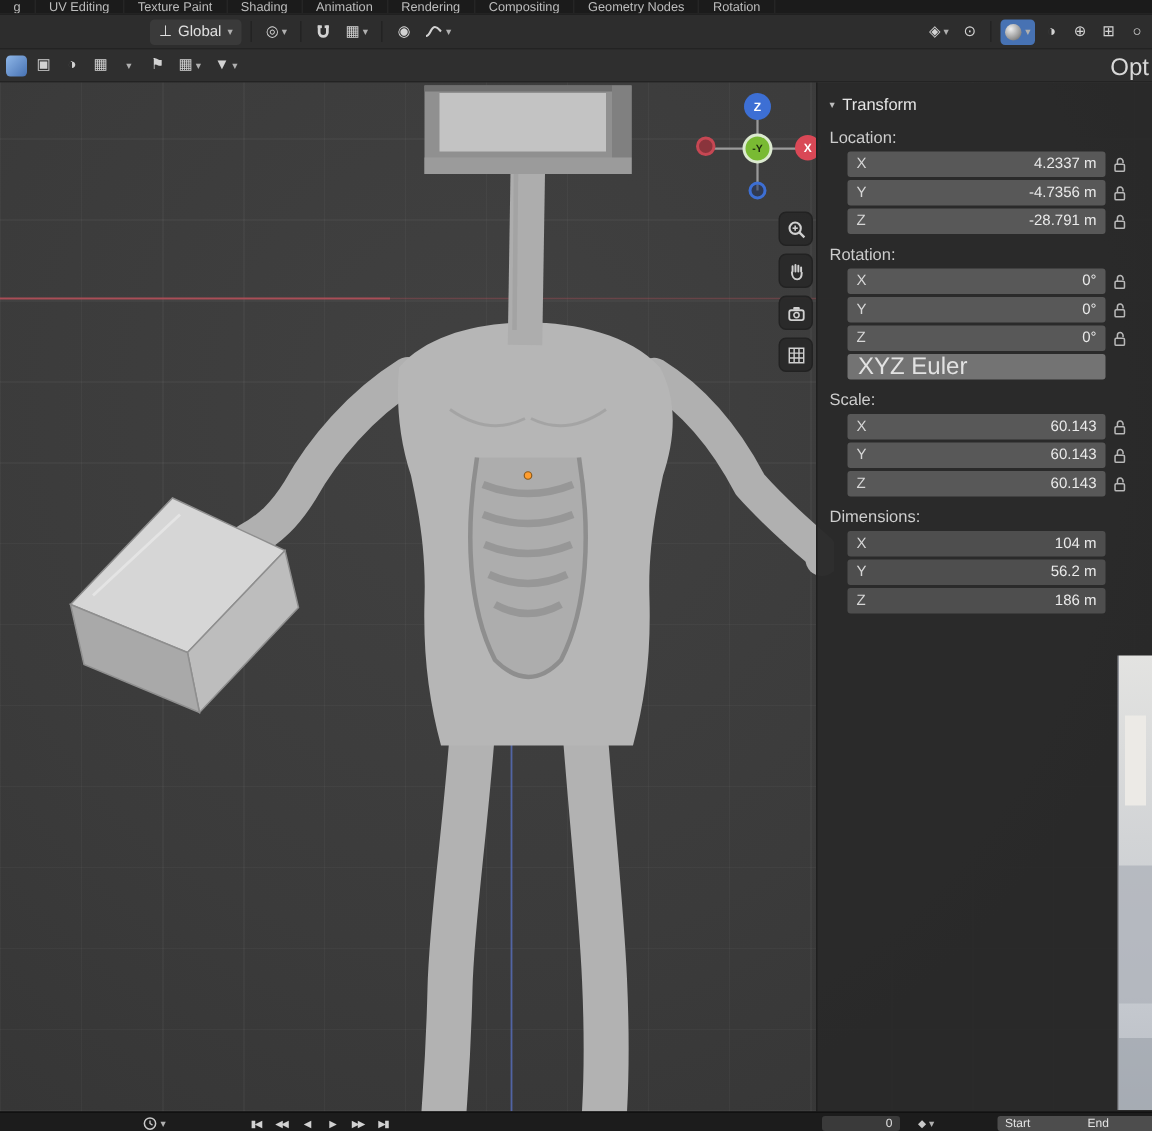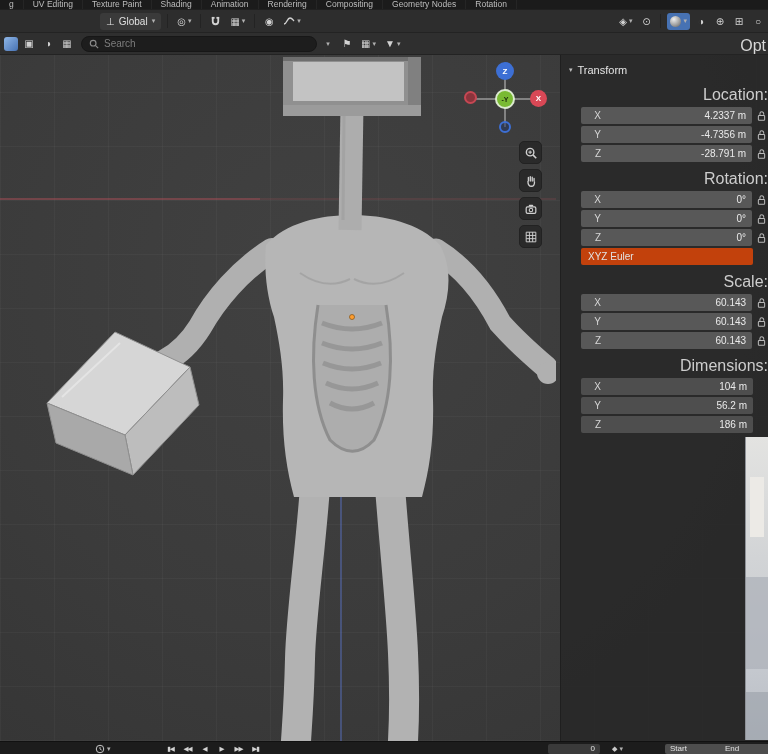--- a/index.html
+++ b/index.html
@@ -42,30 +42,30 @@
   .gz { position:absolute; border-radius:50%; display:flex; align-items:center; justify-content:center; font-weight:bold; color:#fff; }
   .gz-z   { left:41px; top:7px;    width:18px; height:18px; background:#3d6fd4; font-size:8px; }
   .gz-negz{ left:44px; top:66px;   width:12px; height:12px; background:rgba(38,56,100,0.55); border:2px solid #3d6fd4; }
   .gz-x   { left:75px; top:35px;   width:17px; height:17px; background:#d94856; font-size:8px; }
   .gz-negx{ left:9px;  top:36px;   width:13px; height:13px; background:#8a343c; border:2px solid #c64753; }
   .gz-y   { left:40px; top:34px;   width:20px; height:20px; background:#79ba33; border:2px solid #dcead0; font-size:7px; color:#1c2a0e; }
   
   .side-tools { position:absolute; left:519px; top:86px; display:flex; flex-direction:column; gap:5px; }
   .stool { width:23px; height:23px; border-radius:5px; background:rgba(40,40,40,0.92); border:1px solid #222; display:flex; align-items:center; justify-content:center; }
   
-  .npanel { position:absolute; right:0; top:55px; width:208px; height:686px; background:rgba(41,41,41,0.97); border-left:1px solid #1f1f1f; padding:7px 0 0 8px; overflow:hidden;text-align:right; }
+  .npanel { position:absolute; right:0; top:55px; width:224px; height:686px; background:rgba(41,41,41,0.97); border-left:1px solid #1f1f1f; padding:7px 0 0 8px; overflow:hidden; }
   .sec-head { display:flex; align-items:center; gap:5px; color:#e4e4e4; font-size:11px; height:16px; }
   .sec-head .chev { font-size:7px; color:#bdbdbd; }
-  .plabel { color:#cdcdcd; font-size:16px; margin:8px 0 3px 0; }
+  .plabel { color:#cdcdcd; font-size:11px; margin:8px 0 3px 0; }
   .prow { display:flex; align-items:center; gap:3px; margin:0 0 2px 12px; }
   .fld { width:172px; height:17px; background:#585858; border-radius:2px; display:flex; align-items:center; padding:0 6px; color:#eaeaea; font-size:10px; }
   .fld.dim { background:#4e4e4e; }
   .fld .ax { color:#d6d6d6; width:14px; }
   .fld .vl { margin-left:auto; }
-  .fld-wide { width:172px; height:17px; margin:2px 0 0 12px; background:#c2410c; border-radius:2px; display:flex; align-items:center; padding:0 7px; color:#e2e2e2; font-size:10px; }
+  .fld-wide { width:172px; height:17px; margin:2px 0 0 12px; background:#737373; border-radius:2px; display:flex; align-items:center; padding:0 7px; color:#e2e2e2; font-size:16px; }
   .lockbtn { width:13px; height:13px; display:flex; align-items:center; justify-content:center; }
   .props-head { margin-top:14px; padding-top:8px; border-top:1px solid #353535; width:192px; }
   
   .refimg { position:absolute; left:745px; top:437px; width:23px; height:303px; background:linear-gradient(180deg,#e3e3e1 0%,#d2d4d6 40%,#c5c9cf 75%,#b9bdc4 100%); border-left:1px solid #8f9298; z-index:6; }
   .refimg .blob1 { position:absolute; left:0; top:140px; width:23px; height:92px; background:#aeb2b9; opacity:.75; }
   .refimg .blob2 { position:absolute; left:4px; top:40px; width:14px; height:60px; background:#eceae6; }
   .refimg .blob3 { position:absolute; left:0; top:255px; width:23px; height:48px; background:#9aa0a8; opacity:.6; }
   
   .timeline { position:absolute; left:0; bottom:0; right:0; height:13px; background:#1c1c1c; border-top:1px solid #111; z-index:7; }
   .tl-item { position:absolute; top:0; height:13px; display:flex; align-items:center; gap:2px; color:#c9c9c9; font-size:8px; }
@@ -158,27 +158,20 @@
     <div class="mode-sq" style="background:linear-gradient(135deg,#8fb7e8,#4772b3);"></div>
     <div class="ibtn">
         <span>▣</span>
       </div>
     <div class="ibtn">
         <span>◑</span>
       </div>
     <div class="ibtn">
         <span>▦</span>
       </div>
-    <div class="search">
-      <svg class="icon" width="10" height="10" viewBox="0 0 12 12">
-        <circle cx="5" cy="5" r="3.4" fill="none" stroke="#8b8b8b" stroke-width="1.4"></circle>
-        <line x1="7.6" y1="7.6" x2="11" y2="11" stroke="#8b8b8b" stroke-width="1.4"></line>
-      </svg>
-      <input type="text" placeholder="Search" style="">
-    </div>
     <div class="ibtn">
         <span class="caret">▾</span>
       </div>
     <div class="ibtn">
         <span>⚑</span>
       </div>
     <div class="ibtn">
       <span>▦</span>
       <span class="caret">▾</span>
     </div>

